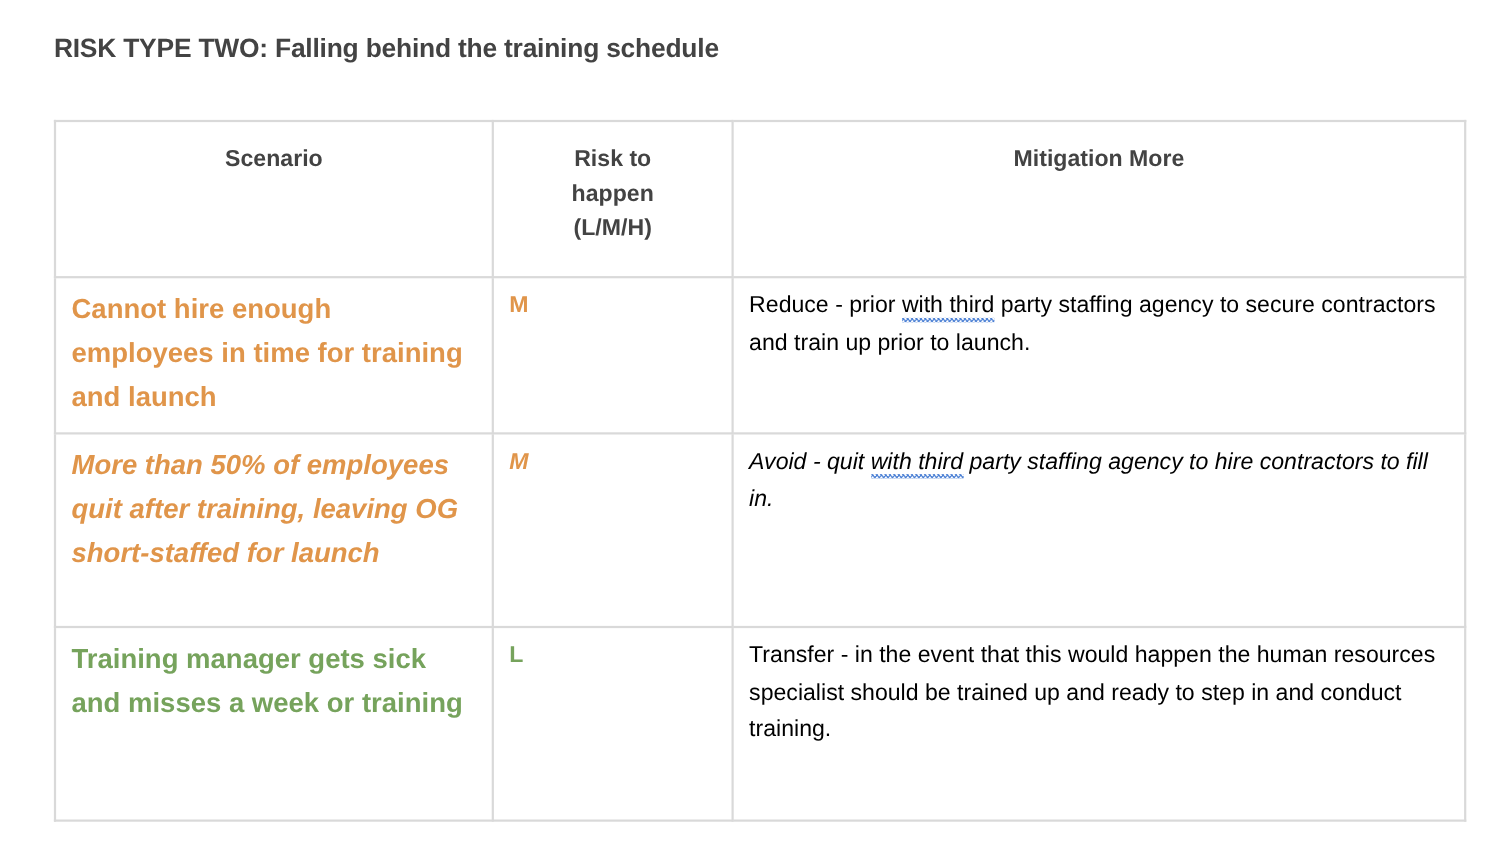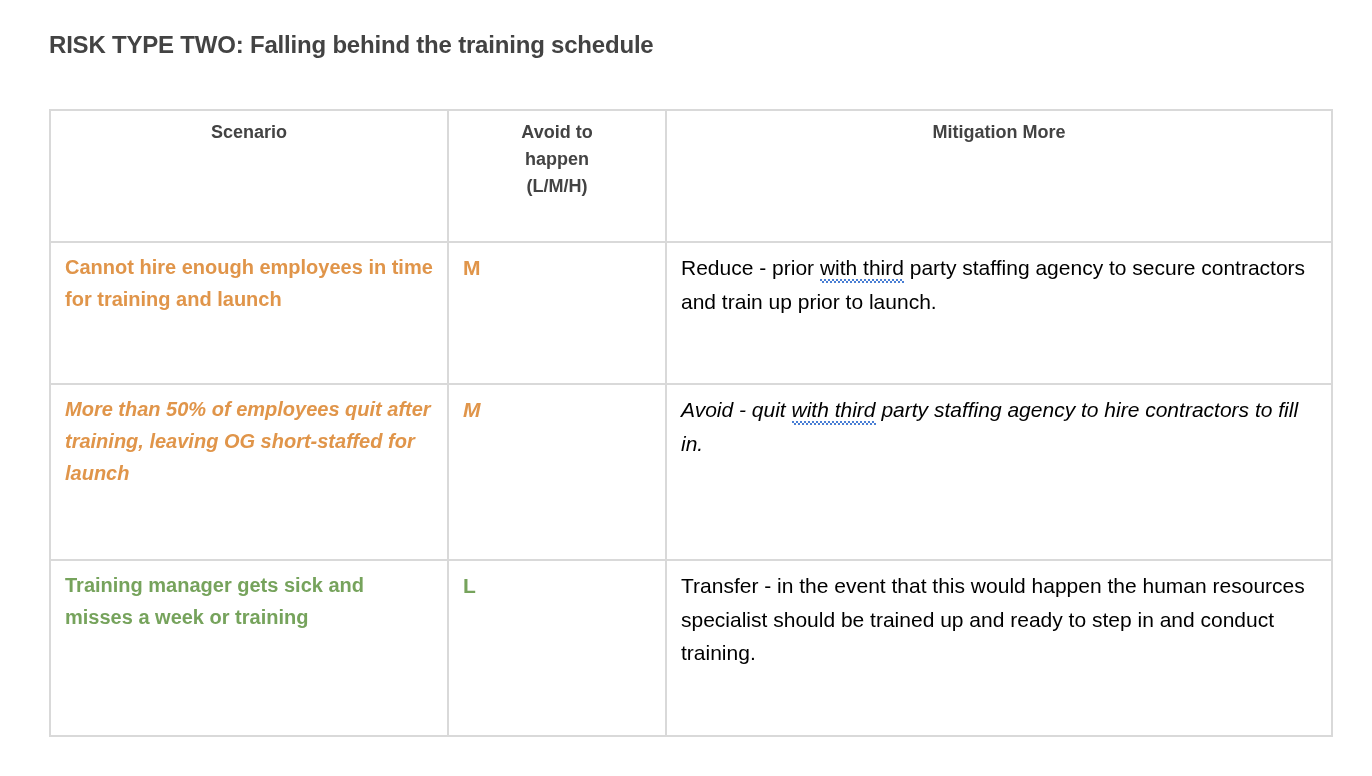--- a/index.html
+++ b/index.html
@@ -52,32 +52,32 @@
 
   .col-scenario   { width: 398px; }
   .col-risk       { width: 218px; }
   .col-mitigation { width: 666px; }
 
   
   .risk-table thead th {
     height: 112px;
     text-align: center;
     vertical-align: top;
-    font-size: 18px;
+    font-size: 21px;
     font-weight: bold;
     color: #434343;
     line-height: 1.5;
-    padding-top: 8px;
+    padding-top: 18px;
   }
 
   .hdr-risk-line { display: block; }
 
   
   .scenario-cell {
-    font-size: 20px;
+    font-size: 25px;
     font-weight: bold;
     line-height: 1.6;
     padding-top: 18px;
     border-radius: 28px;
   }
   .risk-cell {
     font-size: 21px;
     font-weight: bold;
     line-height: 1.6;
     padding-top: 18px;
@@ -129,21 +129,21 @@
   <table class="risk-table">
     <colgroup>
       <col class="col-scenario">
       <col class="col-risk">
       <col class="col-mitigation">
     </colgroup>
     <thead>
       <tr>
         <th>Scenario</th>
         <th>
-          <span class="hdr-risk-line">Avoid to</span>
+          <span class="hdr-risk-line">Risk to</span>
           <span class="hdr-risk-line">happen</span>
           <span class="hdr-risk-line">(L/M/H)</span>
         </th>
         <th>Mitigation More</th>
       </tr>
     </thead>
     <tbody>
       <tr class="row-1">
         <td class="scenario-cell">Cannot hire enough employees in time for training and launch</td>
         <td class="risk-cell">M</td>

